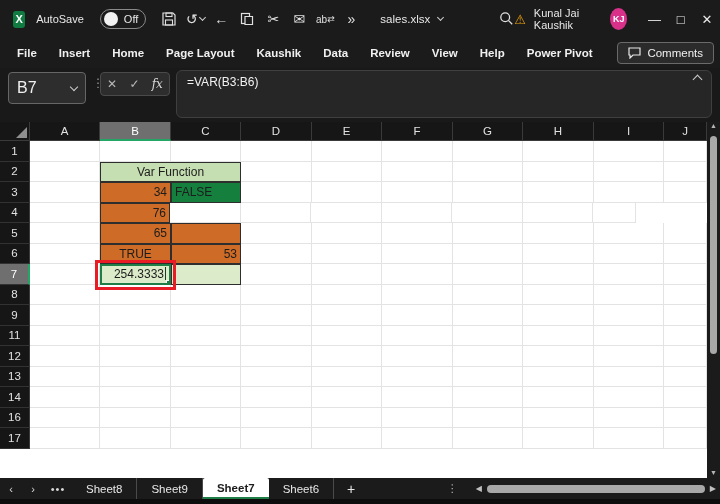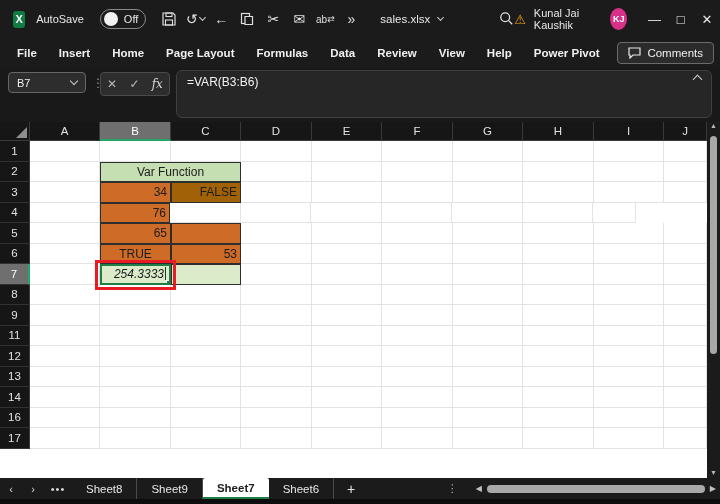--- a/index.html
+++ b/index.html
@@ -35,22 +35,22 @@
   
   .ribbon { position:absolute; top:38px; left:0; width:720px; height:30px; background:#1b1b1b;
     display:flex; align-items:center; color:#f0f0f0; font-size:11.5px; }
   .rtab { padding:6px 11px; cursor:pointer; white-space:nowrap; }
   .ribbon-right { margin-left:auto; display:flex; align-items:center; gap:7px; margin-right:6px; }
   .comments-btn { display:flex; align-items:center; gap:6px; border:1px solid #6a6a6a; background:#2b2b2b;
     color:#f0f0f0; border-radius:4px; height:22px; padding:0 10px; font-size:11.5px; }
 
   
   .fbar { position:absolute; top:68px; left:0; width:720px; height:54px; background:#191919; }
-  .namebox { position:absolute; left:8px; top:4px; width:78px; height:21px; background:#2d2d2d;
-    border:1px solid #666; border-radius:4px; color:#f0f0f0; font-size:11px;
+  .namebox { position:absolute; left:8px; top:4px; width:78px; height:32px; background:#2d2d2d;
+    border:1px solid #666; border-radius:4px; color:#f0f0f0; font-size:16px;
     display:flex; align-items:center; padding:0 8px; }
   .namebox .chev { margin-left:auto; width:6px; height:6px; border-right:1.3px solid #cfcfcf;
     border-bottom:1.3px solid #cfcfcf; transform:rotate(45deg); margin-top:-3px; }
   .vdots { position:absolute; left:92px; top:8px; color:#9a9a9a; font-size:12px; }
   .fxbox { position:absolute; left:100px; top:4px; width:70px; height:24px; background:#2d2d2d;
     border:1px solid #4a4a4a; border-radius:4px; display:flex; align-items:center;
     justify-content:space-around; color:#b8b8b8; font-size:12px; }
   .fxbox .fx { font-family:"DejaVu Serif", serif; font-style:italic; color:#d8d8d8; }
   .formulabox { position:absolute; left:176px; top:2px; width:536px; height:48px; background:#262626;
     border:1px solid #3f3f3f; border-radius:6px; color:#f2f2f2; font-size:12px; padding:4px 10px; }
@@ -162,21 +162,21 @@
       <div class="winbtn">✕</div>
     </div>
   </div>
 
   <div class="ribbon">
     <div style="display:flex; margin-left:6px;font-weight:bold;">
         <div class="rtab">File</div>
         <div class="rtab">Insert</div>
         <div class="rtab">Home</div>
         <div class="rtab">Page Layout</div>
-        <div class="rtab">Formulas</div>
+        <div class="rtab">Kaushik</div>
         <div class="rtab">Data</div>
         <div class="rtab">Review</div>
         <div class="rtab">View</div>
         <div class="rtab">Help</div>
         <div class="rtab">Power Pivot</div>
       </div>
     <div class="ribbon-right">
       <div class="comments-btn">
         <svg width="13" height="12" viewBox="0 0 13 12">
             <path d="M1 1h11v7H5l-3 3V8H1z" fill="none" stroke="#e8e8e8" stroke-width="1.2"></path>
@@ -241,21 +241,21 @@
           <div class="cell" style="width: 71px; flex: 0 0 71px;"></div>
           <div class="cell" style="width: 70px; flex: 0 0 70px;"></div>
           <div class="cell" style="width: 71px; flex: 0 0 71px;"></div>
           <div class="cell" style="width: 70px; flex: 0 0 70px;"></div>
           <div class="cell" style="width: 43px; flex: 0 0 43px;"></div>
         </div>
         <div class="grow">
           <div class="rowh">3</div>
           <div class="cell" style="width: 70px; flex: 0 0 70px;"></div>
           <div class="cell tborder" style="background: rgb(206, 108, 39); text-align: right; width: 71px; flex: 0 0 71px;">34</div>
-          <div class="cell tborder" style="background: #a16207; text-align: right; width: 70px; flex: 0 0 70px;">FALSE</div>
+          <div class="cell tborder" style="background: #15803d; text-align: left; width: 70px; flex: 0 0 70px;">FALSE</div>
           <div class="cell" style="width: 71px; flex: 0 0 71px;"></div>
           <div class="cell" style="width: 70px; flex: 0 0 70px;"></div>
           <div class="cell" style="width: 71px; flex: 0 0 71px;"></div>
           <div class="cell" style="width: 70px; flex: 0 0 70px;"></div>
           <div class="cell" style="width: 71px; flex: 0 0 71px;"></div>
           <div class="cell" style="width: 70px; flex: 0 0 70px;"></div>
           <div class="cell" style="width: 43px; flex: 0 0 43px;"></div>
         </div>
         <div class="grow">
           <div class="rowh">4</div>
@@ -291,21 +291,21 @@
           <div class="cell" style="width: 70px; flex: 0 0 70px;"></div>
           <div class="cell" style="width: 71px; flex: 0 0 71px;"></div>
           <div class="cell" style="width: 70px; flex: 0 0 70px;"></div>
           <div class="cell" style="width: 71px; flex: 0 0 71px;"></div>
           <div class="cell" style="width: 70px; flex: 0 0 70px;"></div>
           <div class="cell" style="width: 43px; flex: 0 0 43px;"></div>
         </div>
         <div class="grow">
           <div class="rowh sel">7</div>
           <div class="cell" style="width: 70px; flex: 0 0 70px;"></div>
-          <div class="cell selcell" style="background: rgb(220, 235, 201); text-align: right; width: 71px; flex: 0 0 71px; font-style: italic;">254.3333<span class="curbar"></span><span class="handle"></span></div>
+          <div class="cell selcell" style="background: rgb(220, 235, 201); text-align: right; width: 71px; flex: 0 0 71px;">254.3333<span class="curbar"></span><span class="handle"></span></div>
           <div class="cell tborder" style="background: rgb(220, 235, 201); width: 70px; flex: 0 0 70px;"></div>
           <div class="cell" style="width: 71px; flex: 0 0 71px;"></div>
           <div class="cell" style="width: 70px; flex: 0 0 70px;"></div>
           <div class="cell" style="width: 71px; flex: 0 0 71px;"></div>
           <div class="cell" style="width: 70px; flex: 0 0 70px;"></div>
           <div class="cell" style="width: 71px; flex: 0 0 71px;"></div>
           <div class="cell" style="width: 70px; flex: 0 0 70px;"></div>
           <div class="cell" style="width: 43px; flex: 0 0 43px;"></div>
         </div>
         <div class="grow">

